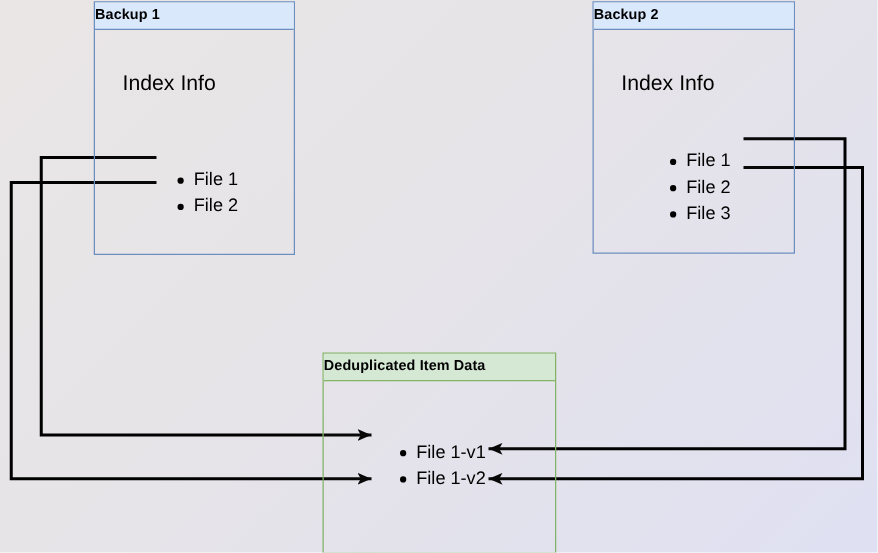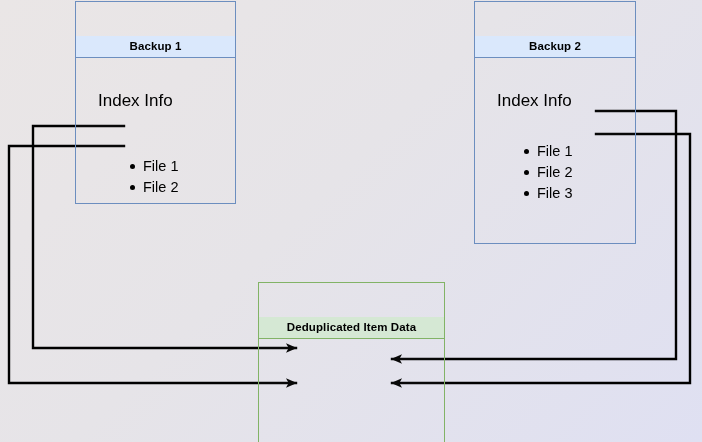--- a/index.html
+++ b/index.html
@@ -35,26 +35,24 @@
   .node {
     position: absolute;
     box-sizing: border-box;
     display: flex;
     flex-direction: column;
   }
   .node .hdr {
     box-sizing: border-box;
     height: 22px;
     line-height: 20px;
-    text-align: center;
     font-size: 11.5px;
     font-weight: bold;
     color: #000000;
     letter-spacing: 0.1px;
-    margin-top: 34px;
   }
   .node .body {
     box-sizing: border-box;
     flex: 1 1 auto;
     position: relative;
   }
 
   .node.blue {
     border: 1px solid #6c8ebf;
   }
@@ -79,21 +77,21 @@
 
   
   .index-label {
     position: absolute;
     font-size: 17px;
     color: #000000;
     white-space: nowrap;
   }
   .filelist {
     position: absolute;
-    margin: 4px;
+    margin: 16px;
     padding: 0;
     list-style: none;
   }
   .filelist li {
     position: relative;
     font-size: 14.5px;
     line-height: 21px;
     color: #000000;
     white-space: nowrap;
     padding-left: 14px;
@@ -137,33 +135,35 @@
     <div class="hdr">Backup 1</div>
     <div class="body">
       <div class="index-label" style="left:22px; top:33px;">Index Info</div>
       <ul class="filelist" style="left:49px; top:94px;">
         <li>File 1</li>
         <li>File 2</li>
       </ul>
     </div>
   </div>
 
-  <div class="node blue" style="left:474px; top:1px; width:162px; height:243px;">
+  <div class="node blue" style="left:474px; top:1px; width:162px; height:202px;">
     <div class="hdr">Backup 2</div>
     <div class="body">
       <div class="index-label" style="left:22px; top:33px;">Index Info</div>
       <ul class="filelist" style="left:44px; top:79px;">
         <li>File 1</li>
         <li>File 2</li>
         <li>File 3</li>
       </ul>
     </div>
   </div>
 
   <div class="node green" style="left:258px; top:282px; width:187px; height:161px;">
     <div class="hdr">Deduplicated Item Data</div>
     <div class="body">
       <ul class="filelist" style="left:44px; top:31px;">
+        <li>File 1-v1</li>
+        <li>File 1-v2</li>
       </ul>
     </div>
   </div>
 
 </div>
 
 </body></html>

